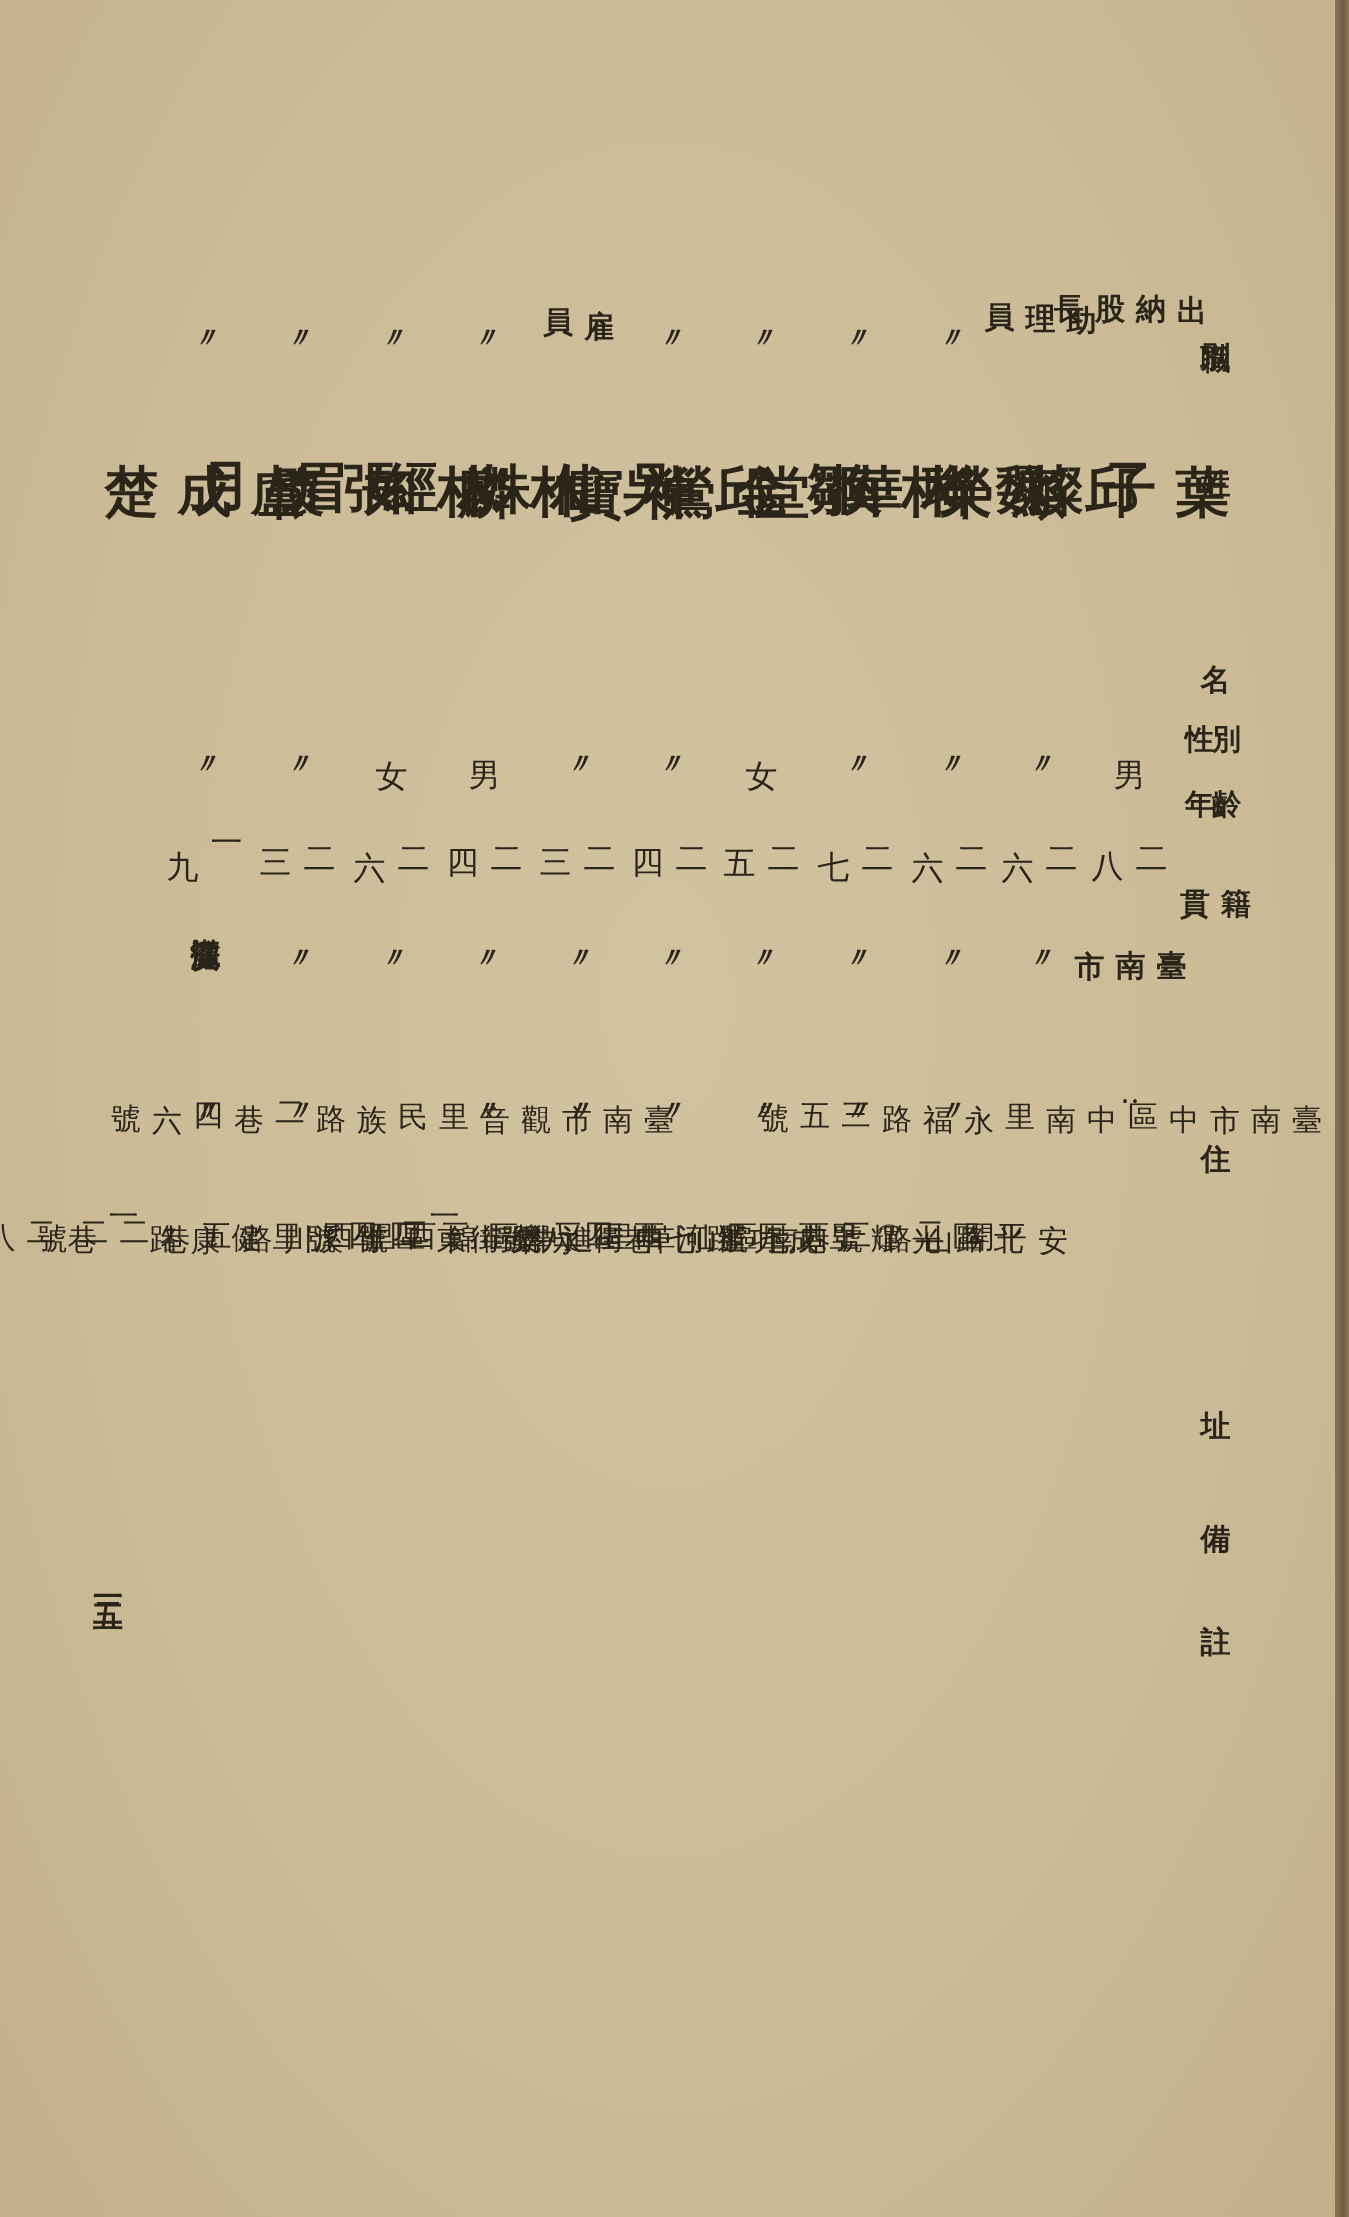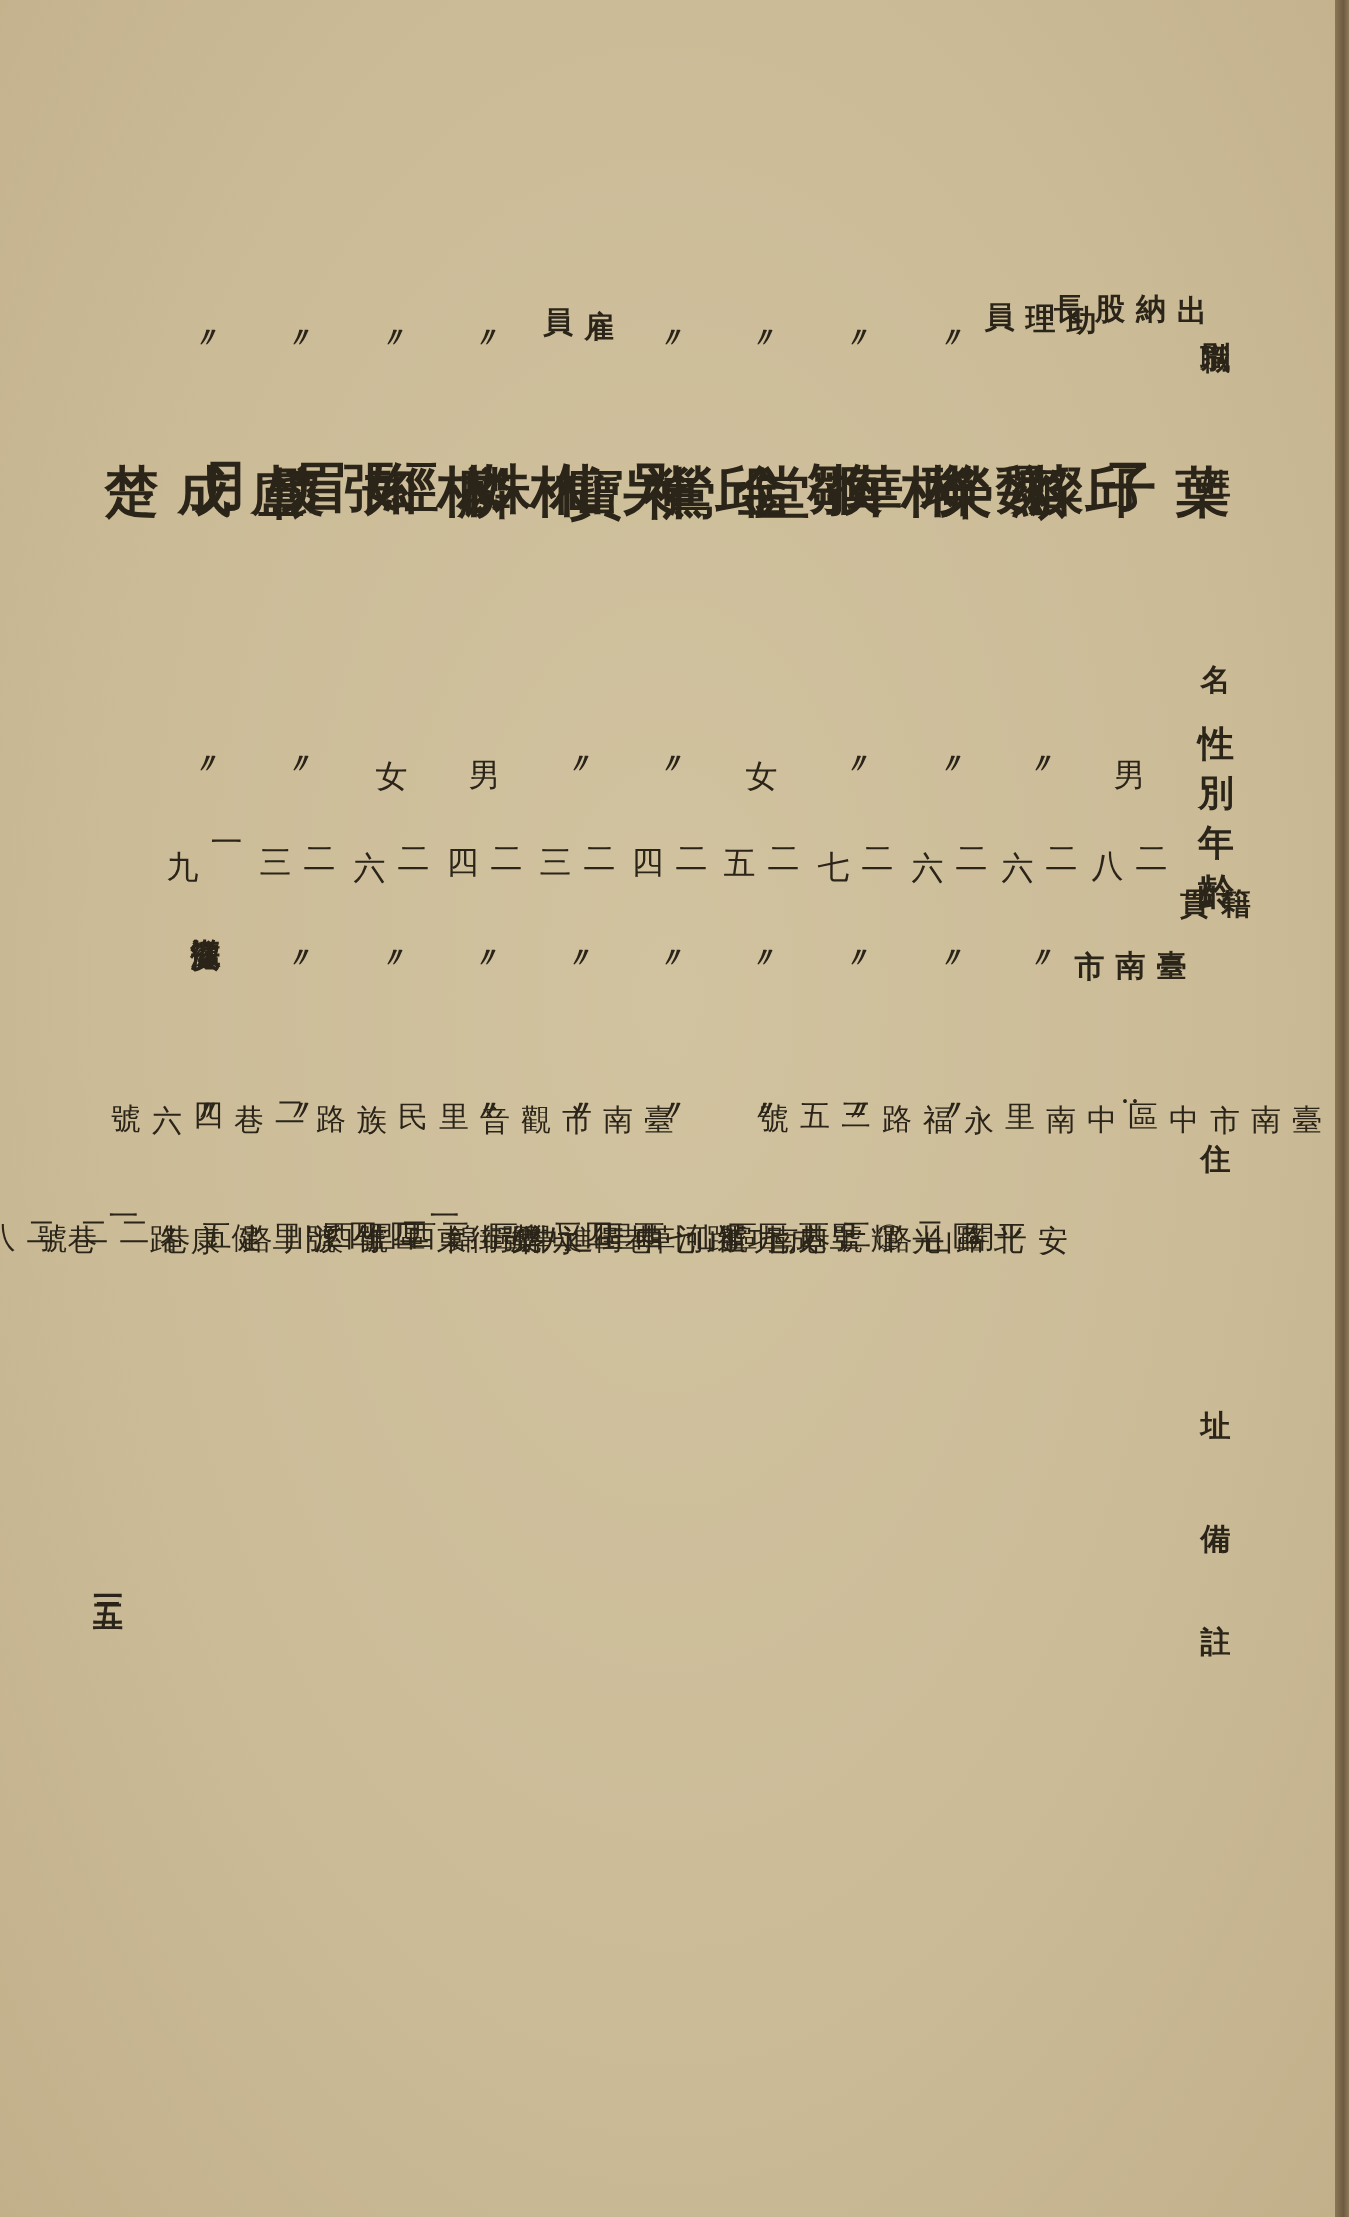--- a/index.html
+++ b/index.html
@@ -27,41 +27,41 @@
     .hdr { font-size: 30px; font-weight: bold; letter-spacing: 0; }
     .role { font-size: 30px; font-weight: bold; letter-spacing: 6px; }
     .role.wide { letter-spacing: 22px; }
     .name { font-size: 54px; font-weight: bold; letter-spacing: 36px; }
     .sex  { font-size: 32px; }
     .age  { font-size: 32px; letter-spacing: 2px; }
     .nat  { font-size: 30px; font-weight: bold; letter-spacing: 2px; }
     .addr { font-size: 30px; letter-spacing: 4px; }
     .ditto { font-size: 28px; font-style: italic; font-weight: bold; }
     .pair {
-      position: absolute; left: 0; width: 60px; font-size: 36px; font-weight: bold;
-      text-align: center; letter-spacing: -2px;
+      position: absolute; left: 0; width: 60px; font-size: 29px; font-weight: bold;
+      text-align: left; letter-spacing: -2px;
     }
     .pageno {
       position: absolute; left: 88px; top: 1580px; width: 40px;
       writing-mode: vertical-rl; text-orientation: upright;
       font-size: 30px; font-weight: bold;
     }
   </style>
 </head>
 <body>
 
 <div class="page"></div>
 <div class="spine"></div>
 
 <div class="col" style="left:1185px; top:0;">
   <div class="v hdr" style="top:318px;">職別</div>
   <div class="v hdr" style="top:445px;">姓</div>
   <div class="v hdr" style="top:640px;">名</div>
   <div class="pair" style="top:720px;"><span>性別</span></div>
-  <div class="pair" style="top:819px;"><span>年齡</span></div>
+  <div class="pair" style="top:785px;"><span>年齡</span></div>
   <div class="v hdr" style="top:865px; letter-spacing:8px;">籍貫</div>
   <div class="v hdr" style="top:1120px;">住</div>
   <div class="v hdr" style="top:1385px;">址</div>
   <div class="v hdr" style="top:1500px;">備</div>
   <div class="v hdr" style="top:1600px;">註</div>
 </div>
 
 <div class="col" style="left:1100px; top:0;">
   <div class="v role" style="top:270px;">出納股長</div>
   <div class="v name" style="top:420px;">葉子燦</div>

